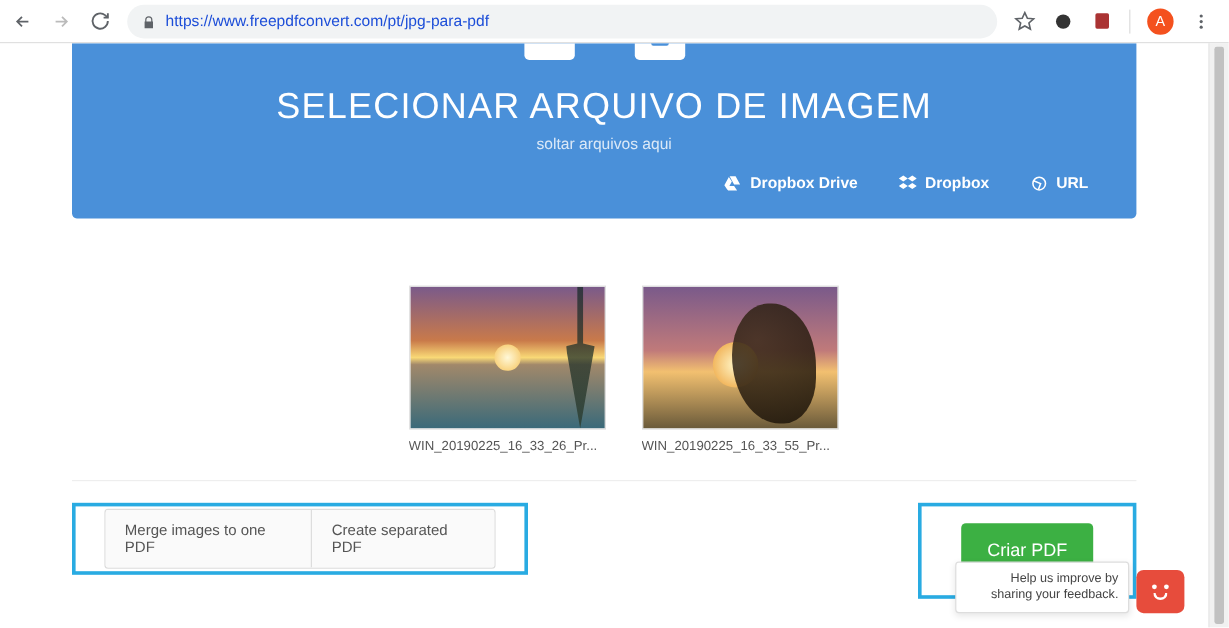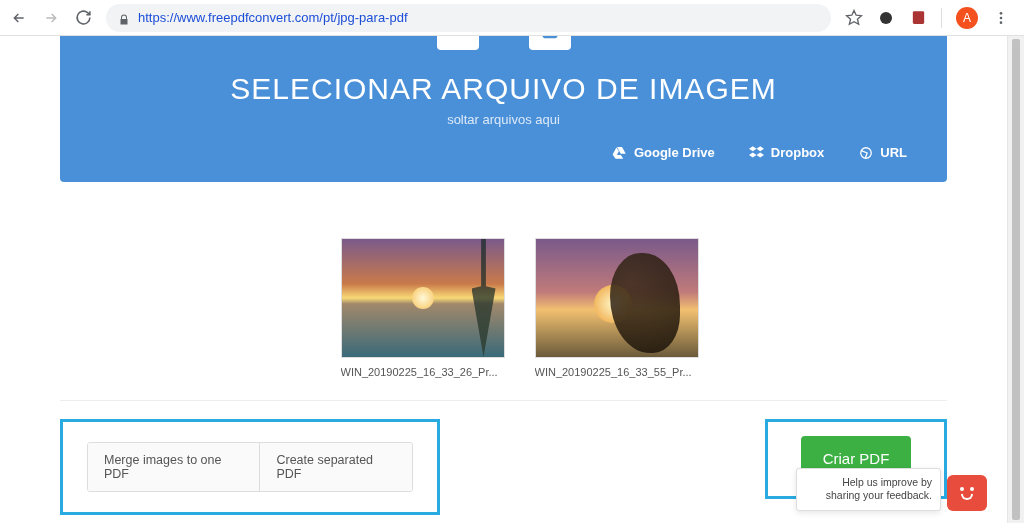--- a/index.html
+++ b/index.html
@@ -36,21 +36,21 @@
 .sunset1::before { content:""; position:absolute; left:50%; top:50%; width:22px; height:22px; background:radial-gradient(circle,#fff8d8,#f6c35a); border-radius:50%; transform:translate(-50%,-50%); }
 .sunset1::after { content:""; position:absolute; right:8px; top:0; width:24px; height:100%; background:linear-gradient(180deg,#1a2a2a,#2a3a2a); clip-path: polygon(40% 0,60% 0,60% 40%,100% 42%,50% 100%,0 42%,40% 40%); opacity:.75; }
 .sunset2 { background: linear-gradient(180deg,#7a5a8a 0%,#c07a7a 45%,#f2c070 60%,#6a5a3a 100%); }
 .sunset2::before { content:""; position:absolute; left:48%; top:55%; width:38px; height:38px; background:radial-gradient(circle,#fff6c8,#f2b860 70%,transparent); border-radius:50%; transform:translate(-50%,-50%);}
 .sunset2::after { content:""; position:absolute; right:18px; top:14px; width:70px; height:100px; background:radial-gradient(circle at 30% 30%, #3a2a1a, #1a1208); border-radius: 45% 55% 40% 60%; opacity:.85;}
 .fname { font-size: 11px; color: #555; margin-top: 8px; white-space: nowrap; overflow: hidden; text-overflow: ellipsis; }
 
 
 .action-bar { margin: 22px 60px 0; border-top: 1px solid #eee; display: flex; justify-content: space-between; padding-top: 18px; align-items:flex-start;}
 .left-box, .right-box { border: 3px solid #29abe2; padding: 14px 24px; }
-.left-box { width: 380px; height:96px; display:flex; align-items:center; justify-content:center; }
+.left-box { width: 380px; height:60px; display:flex; align-items:center; justify-content:center; }
 .right-box { width: 182px; height:80px; display:flex; align-items:flex-start; justify-content:center; }
 .toggle-group { display: flex; border: 1px solid #ddd; border-radius: 3px; overflow: hidden; }
 .toggle-btn { padding: 10px 16px; font-size: 12.5px; color: #555; background: #fafafa; cursor: pointer; }
 .toggle-btn + .toggle-btn { border-left: 1px solid #ddd; }
 .create-btn { background: #3cb043; color: #fff; border: none; padding: 14px 22px; font-size: 15px; border-radius: 4px; cursor: pointer; font-weight:500; }
 
 
 .feedback-bubble { position: absolute; bottom: 12px; right: 66px; width: 145px; background: #fff; border: 1px solid #ddd; border-radius: 3px; padding: 7px 8px; font-size: 10.5px; color: #444; text-align: right; box-shadow: 0 2px 6px rgba(0,0,0,.1); line-height:1.3;}
 .feedback-launch { position: absolute; bottom: 12px; right: 20px; width: 40px; height: 36px; background: #e74c3c; border-radius: 6px; display: flex; align-items: center; justify-content: center; cursor: pointer; }
 .face { width: 20px; height: 16px; position: relative; }
@@ -133,21 +133,21 @@
     </div>
     <h1 class="hero-title">SELECIONAR ARQUIVO DE IMAGEM</h1>
     <div class="hero-sub">soltar arquivos aqui</div>
     <div class="src-row">
       <div class="src-item">
         <span class="src-ico">
             <svg width="15" height="15" viewBox="0 0 24 24" fill="#fff">
               <path d="M8 3h8l6 11h-8L8 3zM7 4L1 15l4 6 6-11-4-6zm7 12H2l4 6h12l-4-6z"></path>
             </svg>
           </span>
-        <span>Google Drive</span>
+        <span>Dropbox Drive</span>
       </div>
       <div class="src-item">
         <span class="src-ico">
             <svg width="15" height="15" viewBox="0 0 24 24" fill="#fff">
               <path d="M6 2l6 4-6 4-6-4 6-4zm12 0l6 4-6 4-6-4 6-4zM6 12l6 4-6 4-6-4 6-4zm12 0l6 4-6 4-6-4 6-4z"></path>
             </svg>
           </span>
         <span>Dropbox</span>
       </div>
       <div class="src-item">

